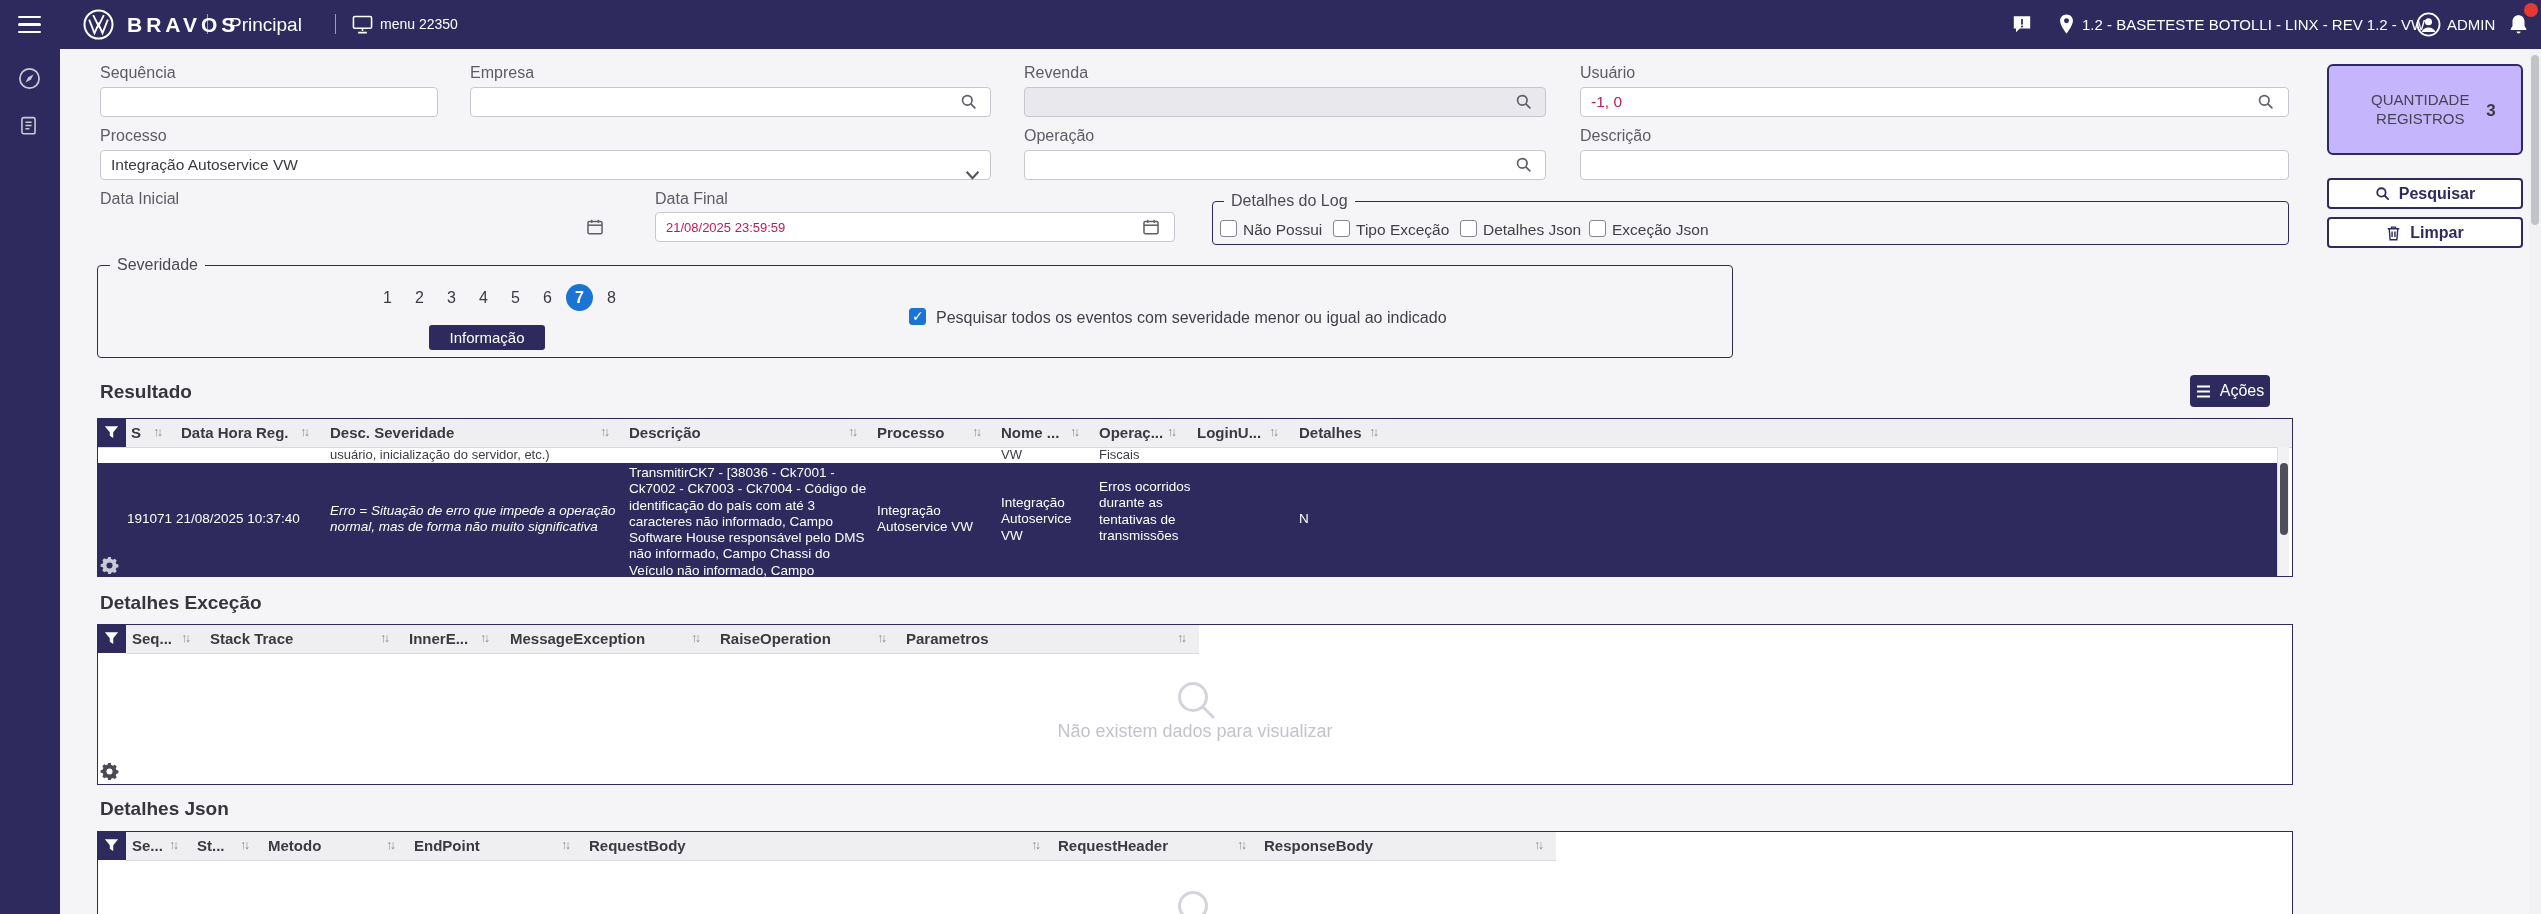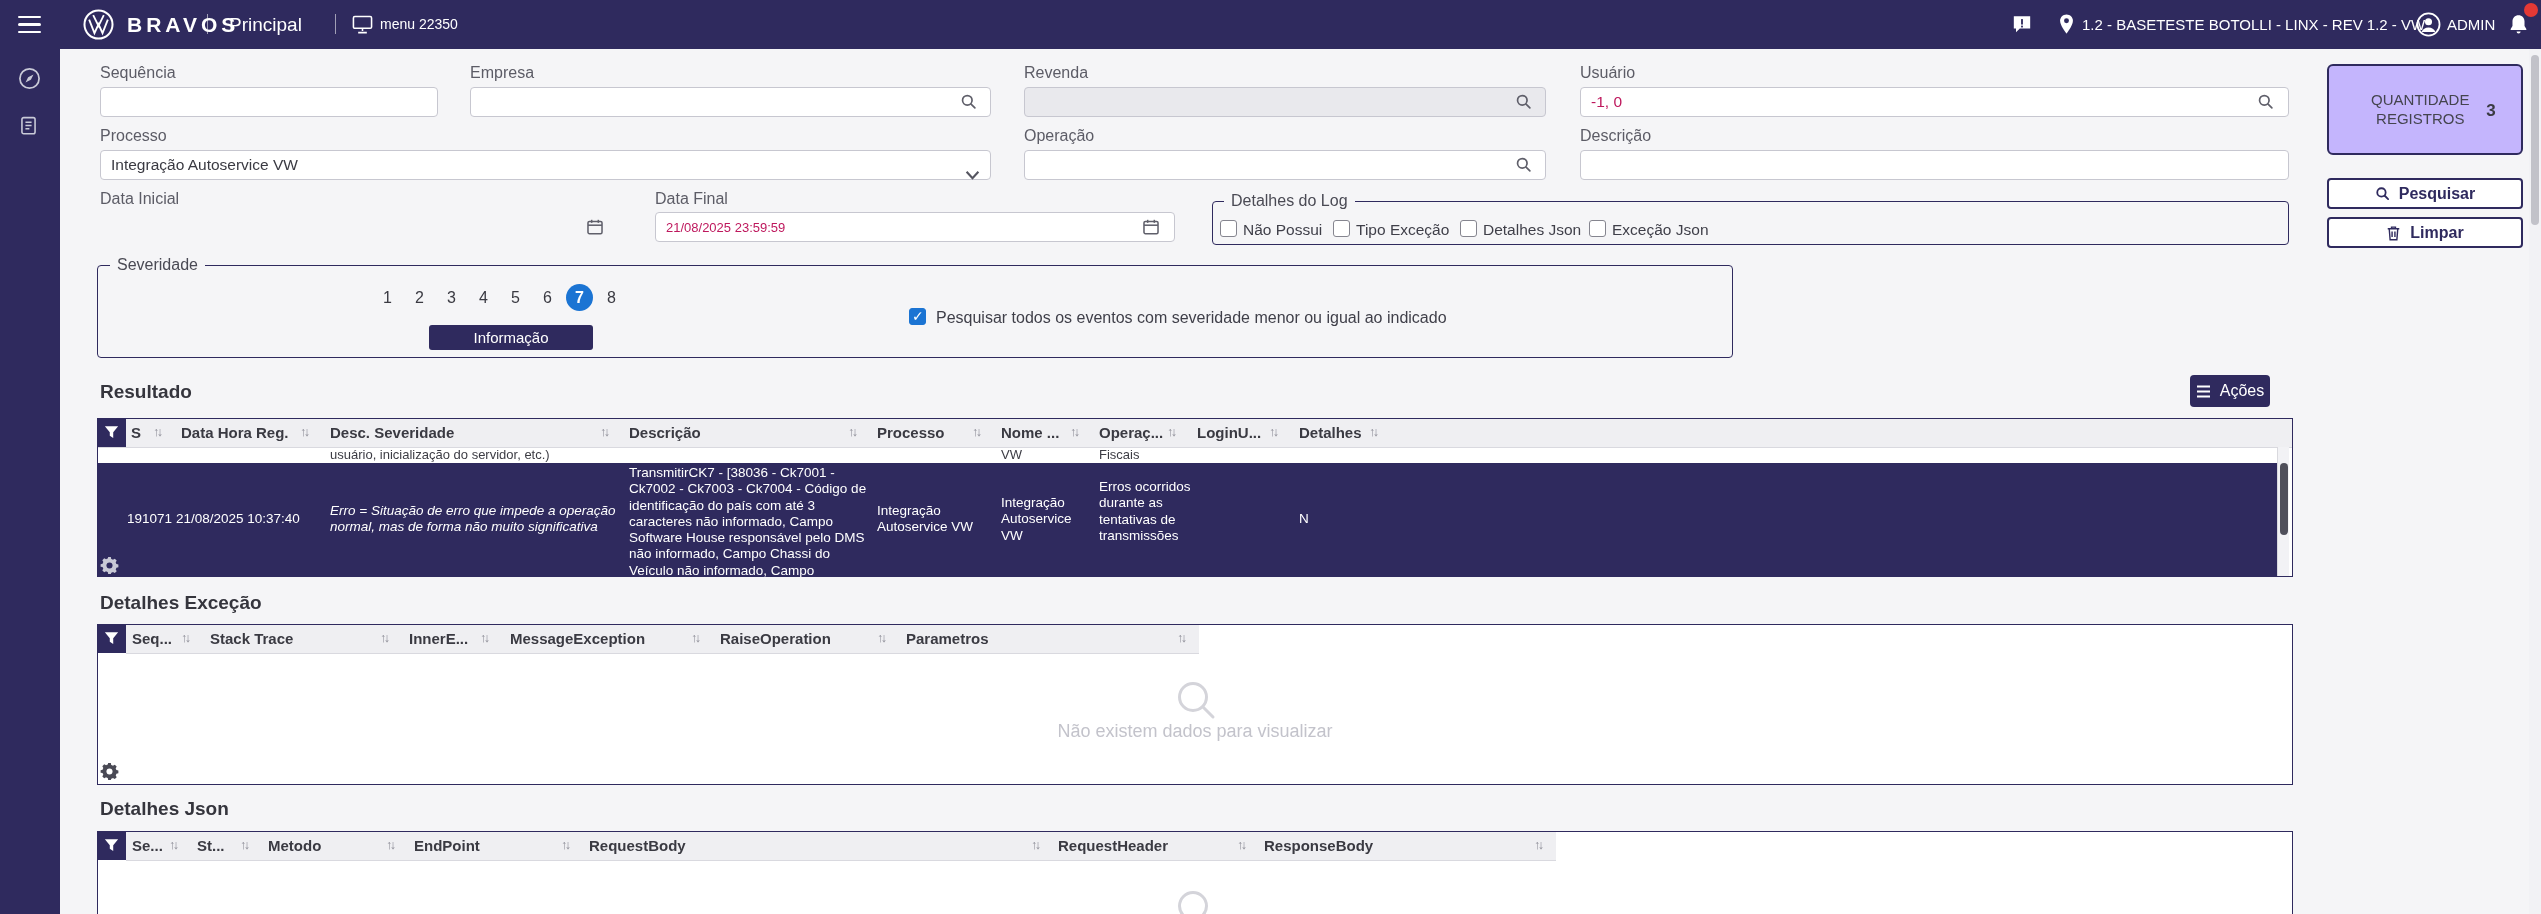--- a/index.html
+++ b/index.html
@@ -234,21 +234,21 @@
   <div class="fieldset" style="left:97px;top:265px;width:1636px;height:93px"></div>
   <span class="legend" style="left:110px;top:256px">Severidade</span>
   <span class="sev" style="left:374px;top:284px">1</span>
   <span class="sev" style="left:406px;top:284px">2</span>
   <span class="sev" style="left:438px;top:284px">3</span>
   <span class="sev" style="left:470px;top:284px">4</span>
   <span class="sev" style="left:502px;top:284px">5</span>
   <span class="sev" style="left:534px;top:284px">6</span>
   <span class="sev sel" style="left:566px;top:284px">7</span>
   <span class="sev" style="left:598px;top:284px">8</span>
-  <span class="badge" style="left:429px;top:325px;width:164px;height:25px">Informação</span>
+  <span class="badge" style="left:429px;top:325px;width:116px;height:25px">Informação</span>
   <span class="cb checked" style="left:909px;top:308px"></span>
   <span class="cblbl" style="left:936px;top:309px;font-size:16px">Pesquisar todos os eventos com severidade menor ou igual ao indicado</span>
 
   <div class="h2" style="left:100px;top:381px">Resultado</div>
   <button class="pbtn" style="left:2190px;top:375px;width:80px;height:32px">
     <svg width="15" height="13" viewBox="0 0 15 13">
         <path d="M1 1.5h13M1 6.5h13M1 11.5h13" stroke="#fff" stroke-width="1.8"></path>
       </svg>
     <span>Ações</span>
   </button>

